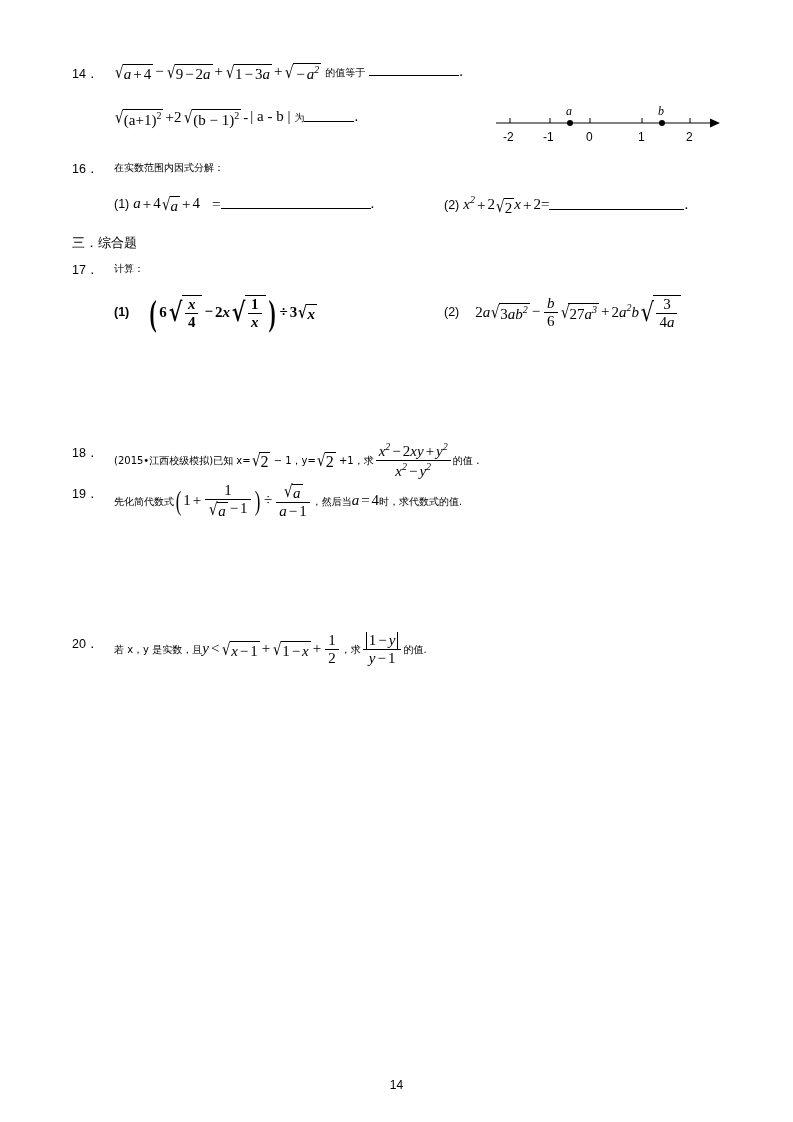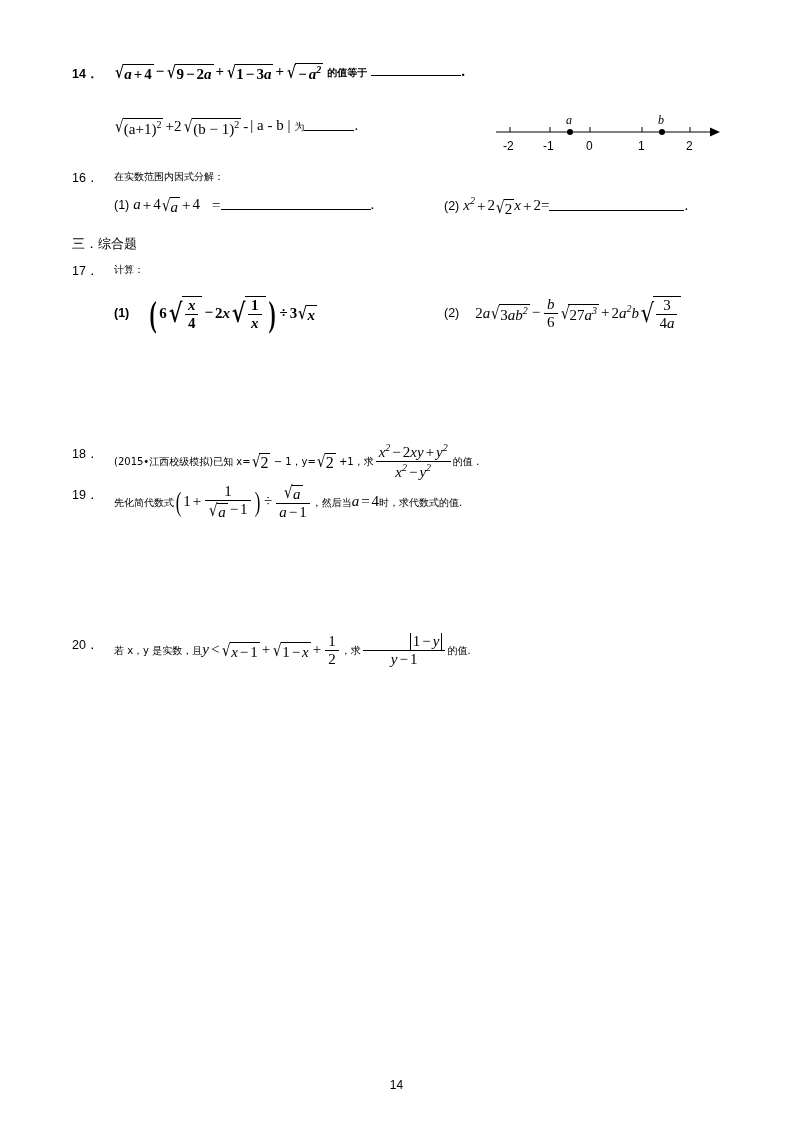--- a/index.html
+++ b/index.html
@@ -132,21 +132,20 @@
   .sect {
     font-family: "DejaVu Sans", sans-serif;
     font-weight: normal;
     font-size: 13px;
   }
   .abs {
     display: inline-block;
     border-left: 1px solid #000;
     border-right: 1px solid #000;
     padding: 0 2px;
-    margin-left: 44px;
   }
   .numline {
     position: absolute;
     right: 0;
     top: -6px;
   }
   .footer {
     position: absolute;
     left: 0;
     right: 0;
@@ -169,21 +168,21 @@
   .bodycol {
     flex: 1;
   }
 </style>
 </head>
 <body>
 
 <div class="page">
   <div class="content">
 
-    <div class="prob row" style="margin-bottom:31px;font-weight:bold;">
+    <div class="prob row" style="margin-bottom:22px;">
       <div class="lbl">14．</div>
       <div class="bodycol">
         <span class="rad"><span class="sign">√</span><span class="body"><span class="mi">a</span><span class="op">+</span><span class="mn">4</span></span></span><span class="op">−</span><span class="rad"><span class="sign">√</span><span class="body"><span class="mn">9</span><span class="op">−</span><span class="mn">2</span><span class="mi">a</span></span></span><span class="op">+</span><span class="rad"><span class="sign">√</span><span class="body"><span class="mn">1</span><span class="op">−</span><span class="mn">3</span><span class="mi">a</span></span></span><span class="op">+</span><span class="rad"><span class="sign">√</span><span class="body"><span class="op">−</span><span class="mi">a</span><span class="supi">2</span></span></span>
         <span class="cn">的值等于</span>
         <span class="blank" style="width:90px;"></span><span class="mn">.</span>
       </div>
     </div>
 
     <div class="prob" style="margin-bottom:10px;">
       <div style="position:relative; height:42px; margin-top:4px;">
@@ -215,21 +214,21 @@
       </div>
     </div>
 
     <div class="prob" style="margin-bottom:8px;">
       <div class="row">
         <div class="lbl">16．</div>
         <div class="bodycol">
           <span class="cn">在实数范围内因式分解：</span>
         </div>
       </div>
-      <div style="display:flex; margin-top:8px; padding-left:42px;">
+      <div style="display:flex; margin-top:16px; padding-left:42px;">
         <div style="flex:0 0 330px;">
           <span class="num">(1)</span>
           <span class="mi">a</span><span class="op">+</span><span class="mn">4</span><span class="rad"><span class="sign">√</span><span class="body"><span class="mi">a</span></span></span><span class="op">+</span><span class="mn">4</span>
           <span class="mn" style="margin-left:8px;">=</span><span class="blank" style="width:150px;"></span><span class="mn">.</span>
         </div>
         <div style="flex:1;">
           <span class="num">(2)</span>
           <span class="mi">x</span><span class="supi">2</span><span class="op">+</span><span class="mn">2</span><span class="rad"><span class="sign">√</span><span class="body"><span class="mn">2</span></span></span><span class="mi">x</span><span class="op">+</span><span class="mn">2</span><span class="mn">=</span><span class="blank" style="width:135px;"></span><span class="mn">.</span>
         </div>
       </div>

